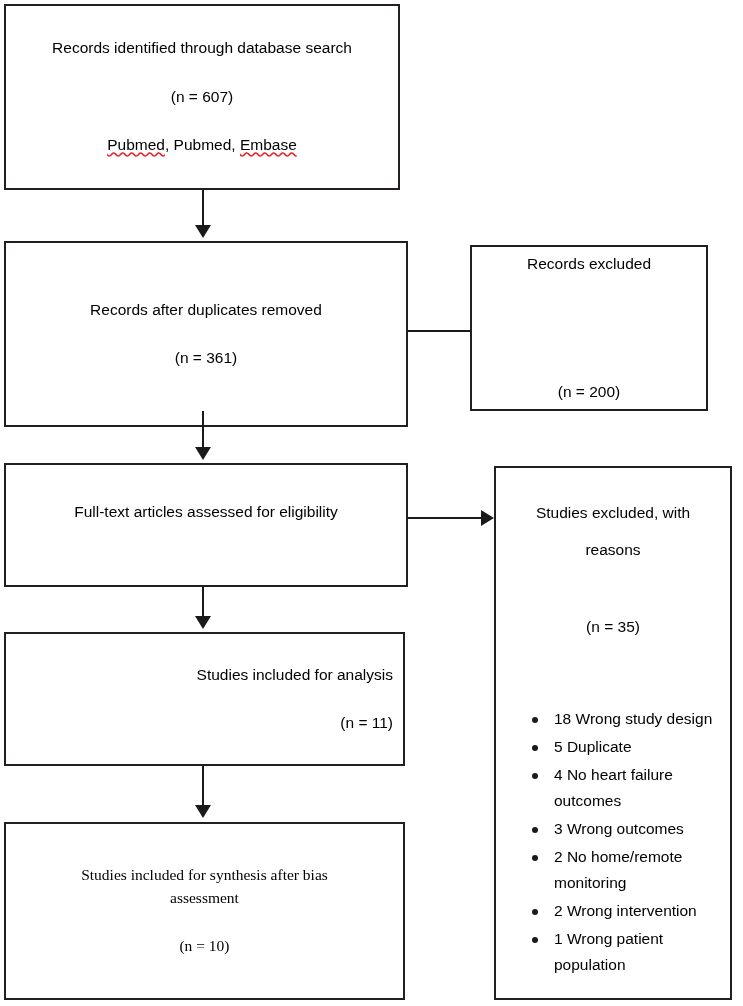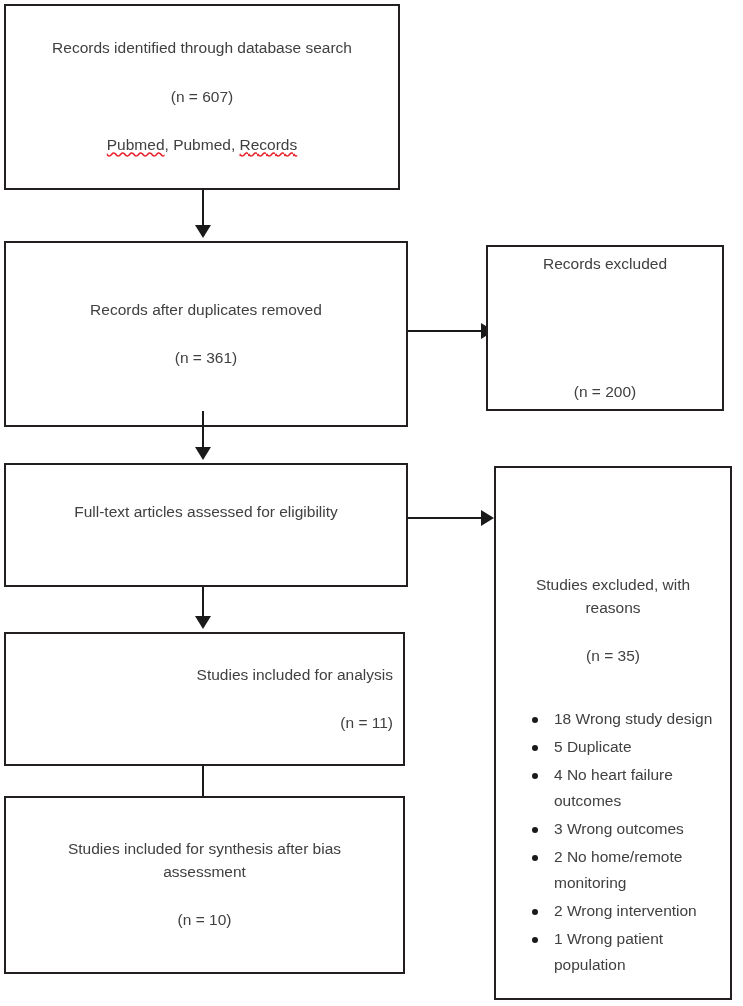--- a/index.html
+++ b/index.html
@@ -24,35 +24,35 @@
     box-sizing: border-box;
     border: 2px solid #231f20;
     background: #ffffff;
     display: flex;
     flex-direction: column;
     align-items: center;
     justify-content: center;
     text-align: center;
     font-size: 15.5px;
     line-height: 1.45;
-    color: #404040;
+    color: #000000;
     padding: 6px 10px;
   }
   .box .line {
     display: block;
     width: 100%;
   }
   .box .spacer-line {
     height: 26px;
   }
 
   
   .box.topflow {
-    justify-content: flex-end;
-    padding-top: 20px;
+    justify-content: space-between;
+    padding-top: 34px;
   }
 
   .misspelled {
     text-decoration: underline wavy #e8212a;
     text-decoration-skip-ink: none;
     text-underline-offset: 1px;
   }
 
   
   .reasons-list {
@@ -110,36 +110,36 @@
 </head>
 <body>
 
 <div id="canvas">
 
   <div class="box" style="left:4px; top:4px; width:396px; height:186px;">
     <span class="line">Records identified through database search</span>
     <span class="spacer-line"></span>
     <span class="line">(n = 607)</span>
     <span class="spacer-line"></span>
-    <span class="line"><span class="misspelled">Pubmed</span><span>, </span><span>Pubmed</span><span>, </span><span class="misspelled">Records</span></span>
+    <span class="line"><span class="misspelled">Pubmed</span><span>, </span><span>Pubmed</span><span>, </span><span class="misspelled">Embase</span></span>
   </div>
 
   <div class="vline" style="left:202px; top:190px; height:36px;"></div>
   <div class="arrow-down" style="left:195px; top:225px;"></div>
 
   <div class="box" style="left:4px; top:241px; width:404px; height:186px;">
     <span class="line">Records after duplicates removed</span>
     <span class="spacer-line"></span>
     <span class="line">(n = 361)</span>
   </div>
 
   <div class="hline" style="left:408px; top:330px; width:74px;"></div>
   <div class="arrow-right" style="left:481px; top:323px;"></div>
 
-  <div class="box" style="left:486px; top:245px; width:238px; height:166px;gap:41px;">
+  <div class="box" style="left:470px; top:245px; width:238px; height:166px;gap:41px;">
     <span class="line">Records excluded</span>
     <span class="spacer-line"></span>
     <span class="line">(n = 200)</span>
   </div>
 
   <div class="vline" style="left:202px; top:411px; height:37px;"></div>
   <div class="arrow-down" style="left:195px; top:447px;"></div>
 
   <div class="box" style="left:4px; top:463px; width:404px; height:124px;">
     <span class="line">Full-text articles assessed for eligibility</span>
@@ -171,20 +171,20 @@
 
   <div class="box" style="left:4px; top:632px; width:401px; height:134px;text-align:right;">
     <span class="line">Studies included for analysis</span>
     <span class="spacer-line"></span>
     <span class="line">(n = 11)</span>
   </div>
 
   <div class="vline" style="left:202px; top:766px; height:40px;"></div>
   <div class="arrow-down" style="left:195px; top:805px;"></div>
 
-  <div class="box" style="left:4px; top:796px; width:401px; height:178px;">
+  <div class="box" style="left:4px; top:822px; width:401px; height:178px;font-family:Liberation Serif, serif;">
     <span class="line">Studies included for synthesis after bias</span>
     <span class="line">assessment</span>
     <span class="spacer-line"></span>
     <span class="line">(n = 10)</span>
   </div>
 
 </div>
 
 </body></html>

